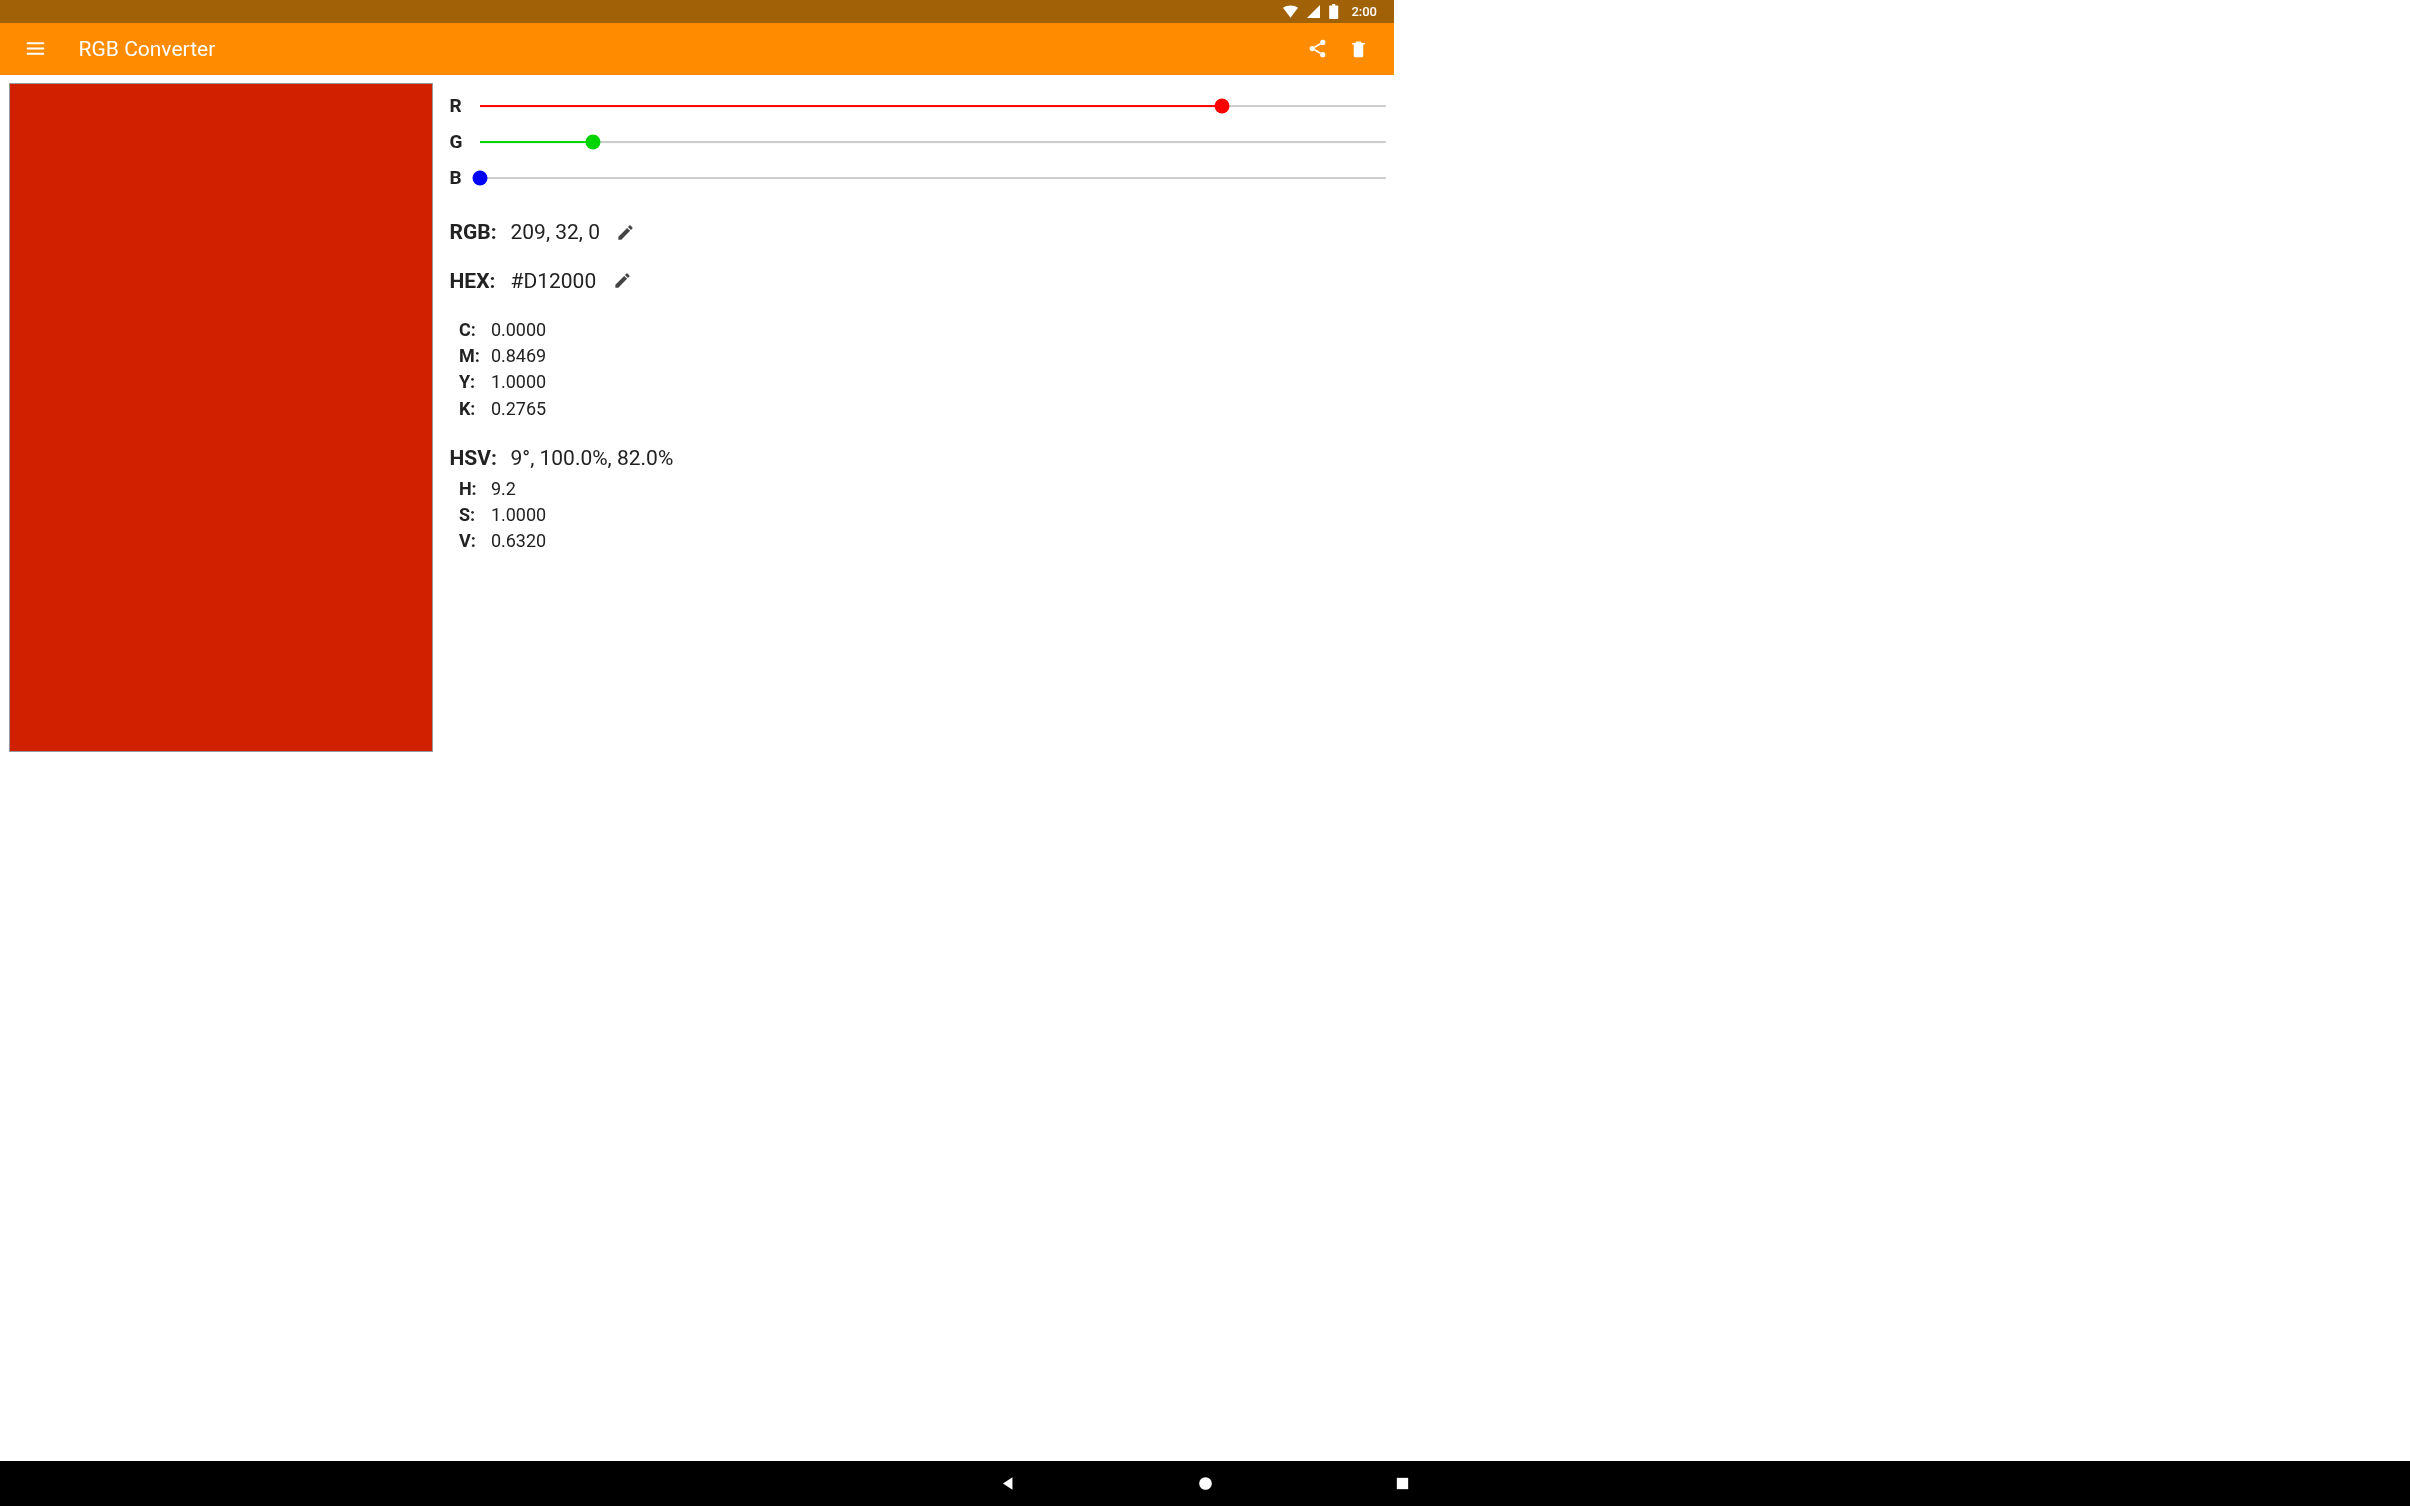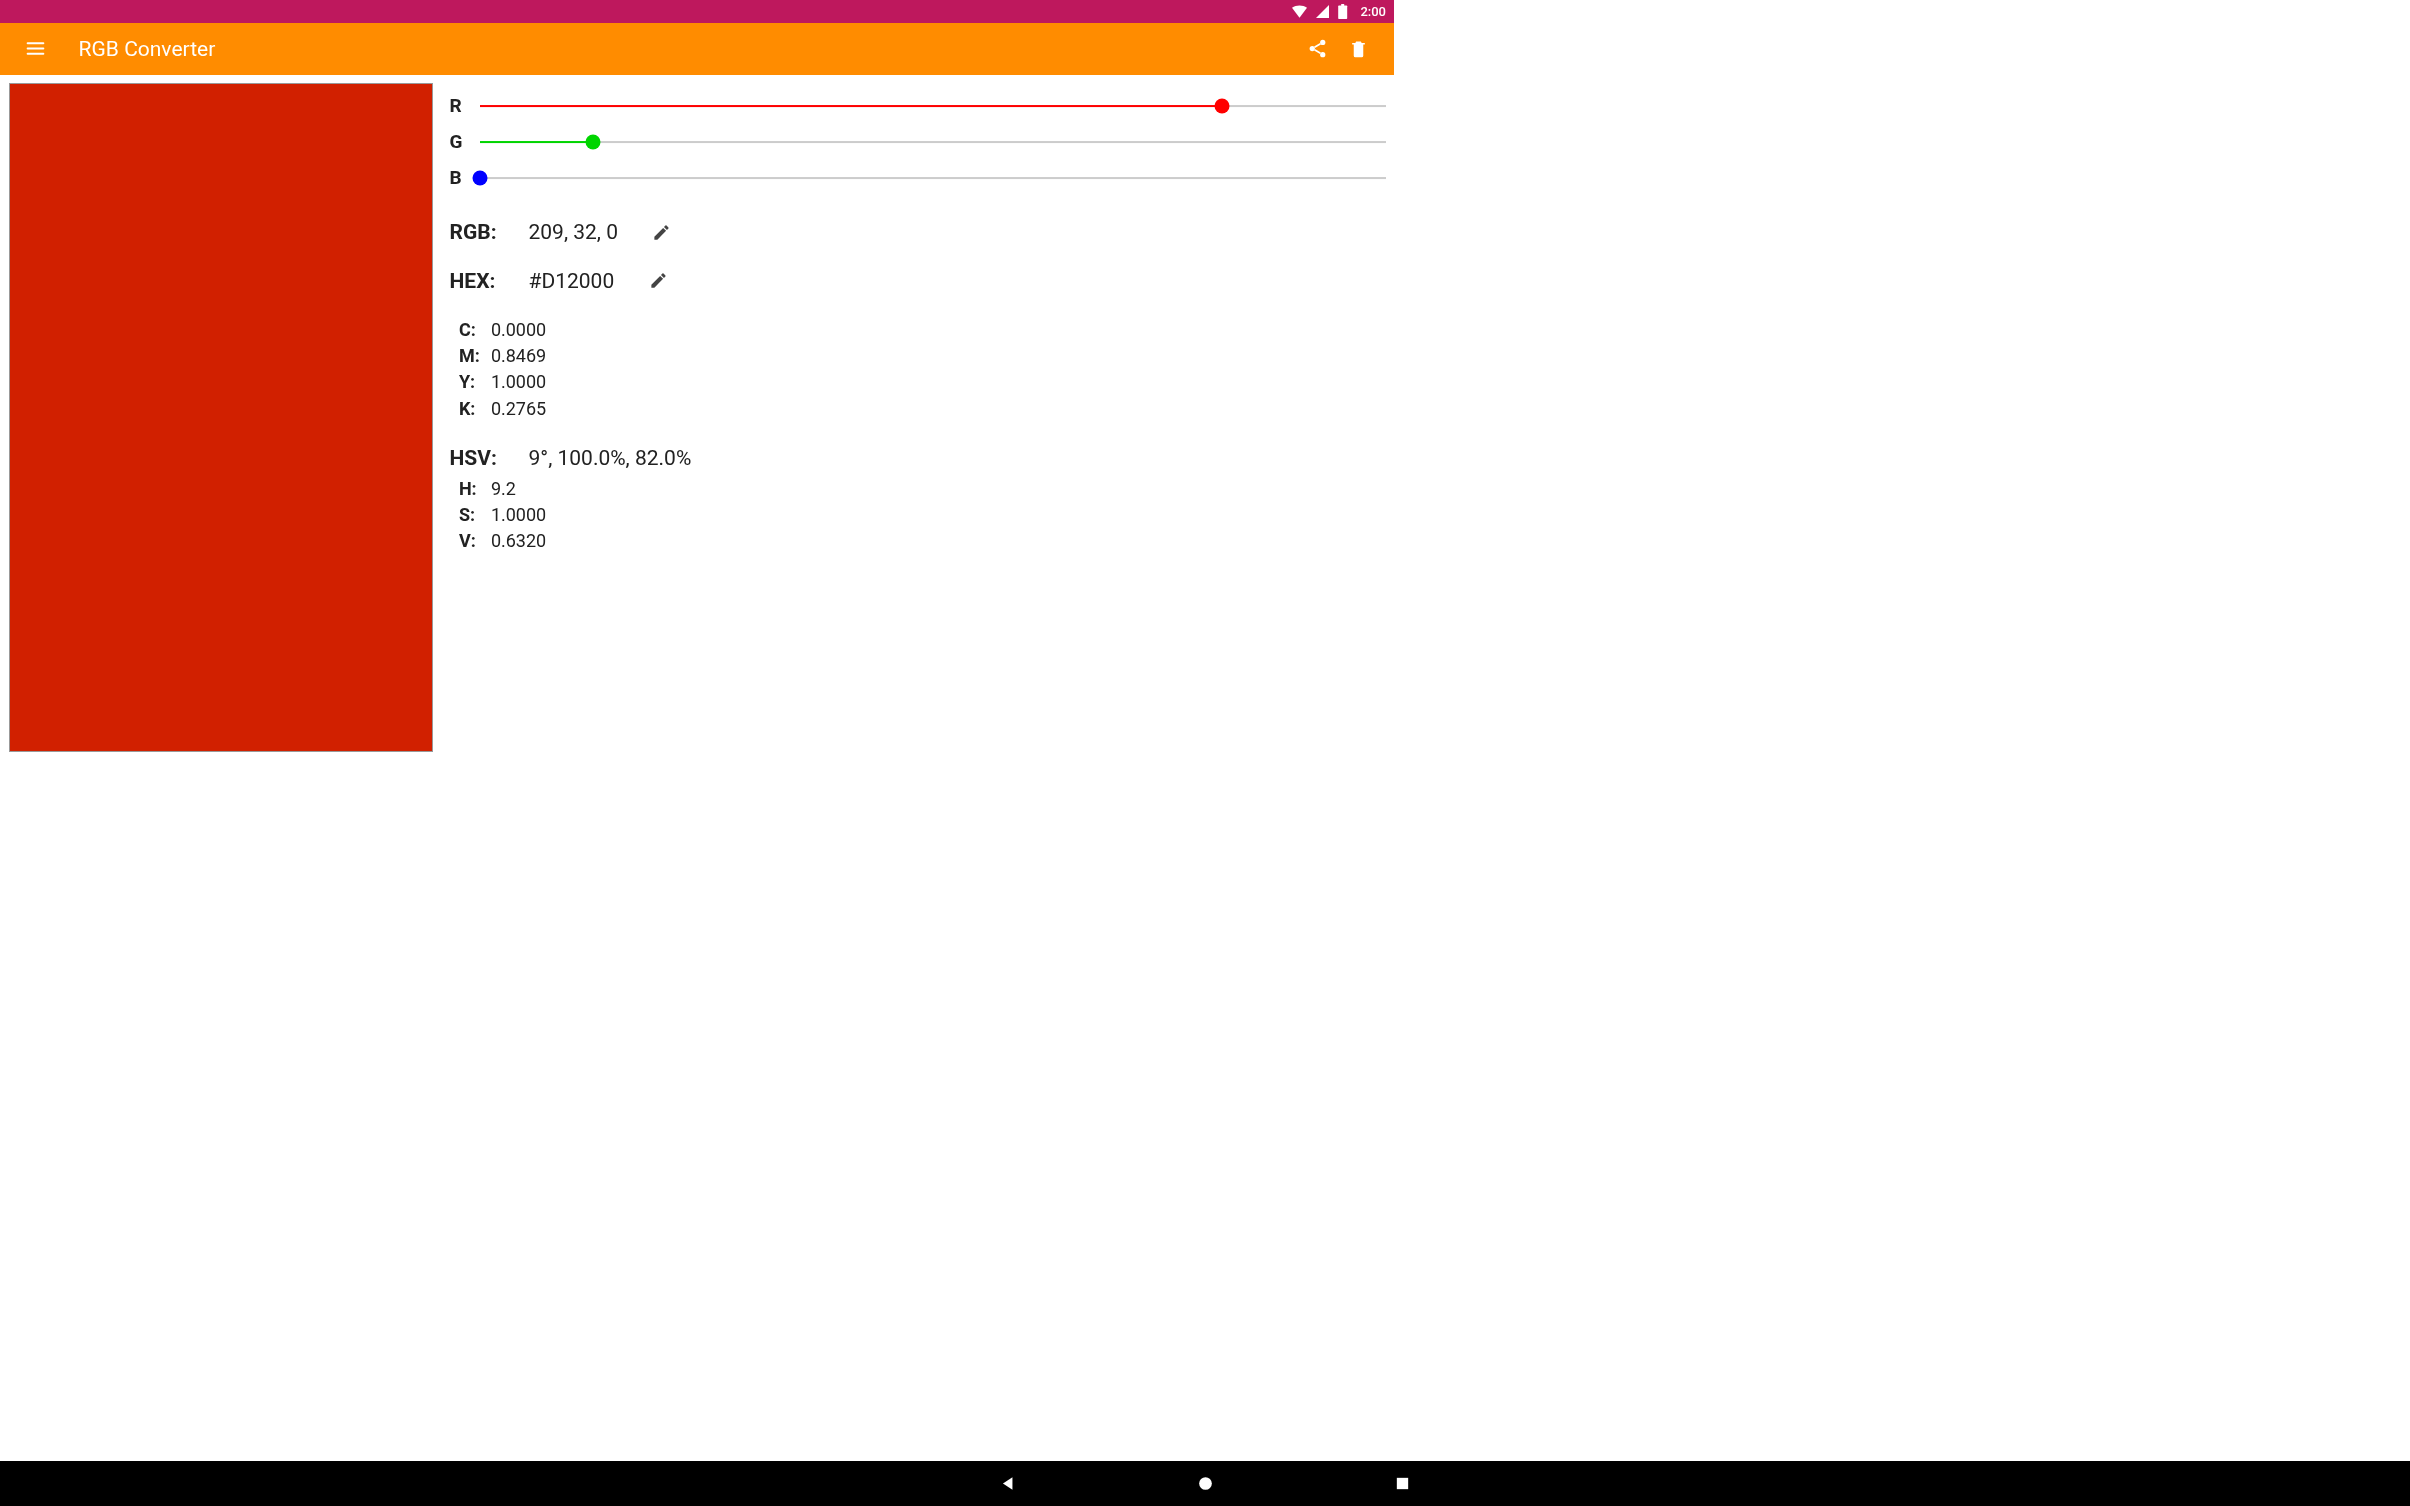--- a/index.html
+++ b/index.html
@@ -1,20 +1,20 @@
 <!DOCTYPE html>
 <html style="font-size:15px"><head>
 <meta charset="utf-8">
 <style>
   * { margin: 0; padding: 0; box-sizing: border-box; }
   html, body { width: 1394px; height: 871px; font-family: Roboto, Arial, sans-serif; overflow: hidden; background: #fff; }
   .status-bar {
-    height: 22.6px; background: #be185d; color: #fff;
+    height: 22.6px; background: #a16207; color: #fff;
     display: flex; justify-content: flex-end; align-items: center;
-    padding: 0 8px; font-size: 13px; gap: 9px;
+    padding: 0 17px; font-size: 13px; gap: 9px;
   }
   .status-bar .clock { margin-left: 3.8px; font-weight: 500; }
   .app-bar {
     height: 52px; background: #ff8c00; color: #fff;
     display: flex; align-items: center; padding: 14px 15px;
   }
   .app-bar .title { font-size: 21px; margin-left: 22.6px; font-weight: 400; }
   .app-bar .spacer { flex: 1; }
   .icon-btn { width: 41px; height: 41px; display: flex; align-items: center; justify-content: center; cursor: pointer; }
   .content {
@@ -36,21 +36,21 @@
     position: absolute; top: 50%; left: 0; right: 0; height: 1.9px; background: #ccc; transform: translateY(-50%);
   }
   .slider-fill {
     position: absolute; top: 50%; left: 0; height: 1.9px; transform: translateY(-50%);
   }
   .slider-thumb {
     position: absolute; top: 50%; width: 15px; height: 15px; border-radius: 50%;
     transform: translate(-50%, -50%);
   }
   .section { margin-top: 24.5px; }
-  .value-row { display: flex; align-items: center; gap: 23px; font-size: 21px; color: #222; }
+  .value-row { display: flex; align-items: center; gap: 5px; font-size: 21px; color: #222; }
   .value-row .label { font-weight: 700; min-width: 56px; }
   .value-row .label.wide { min-width: 68px; }
   .value-row .val { font-weight: 400; }
   .edit-icon { margin-left: 11.3px; cursor: pointer; }
   .detail-list { margin-top: 5.6px; margin-left: 9.4px; }
   .detail-row { display: flex; gap: 7.5px; font-size: 18px; color: #222; line-height: 1.45; }
   .detail-row .dlabel { font-weight: 700; min-width: 24.5px; }
   .nav-bar {
     position: absolute; bottom: 0; left: 0; right: 0; height: 45px;
     background: #000; display: flex; align-items: center; justify-content: center; gap: 169px;

